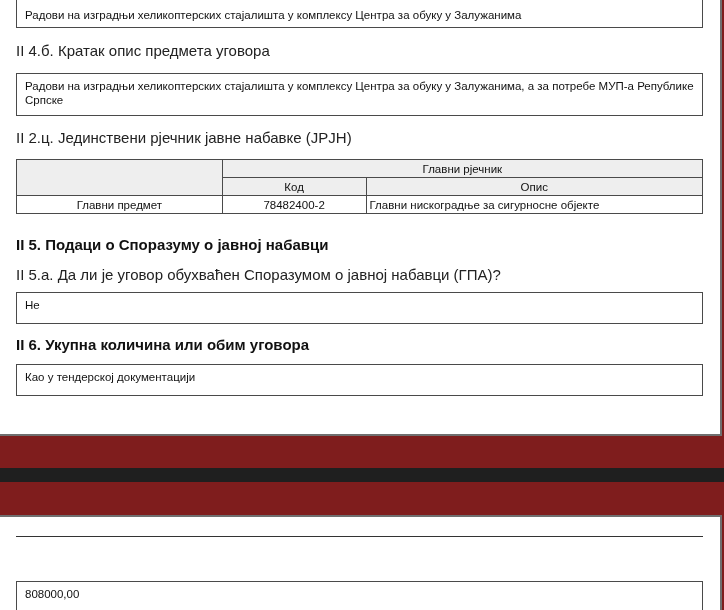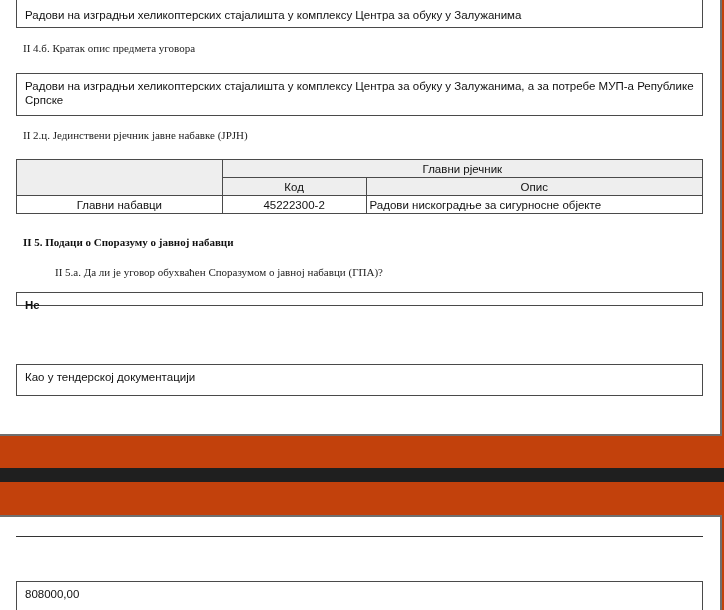--- a/index.html
+++ b/index.html
@@ -10,21 +10,21 @@
       overflow: hidden;
       background: #ffffff;
       font-family: "Liberation Sans", sans-serif;
       color: #1a1a1a;
     }
     .viewport {
       position: relative;
       width: 724px;
       height: 610px;
       overflow: hidden;
-      background: #c2410c;
+      background: #7f1d1d;
     }
     .page {
       position: absolute;
       left: -2px;
       width: 724px;
       background: #ffffff;
       border: 2px solid #6f6f6f;
       box-sizing: border-box;
     }
     .page1 {
@@ -41,24 +41,23 @@
       width: 687px;
       border: 1.5px solid #4a4a4a;
       box-sizing: border-box;
       padding: 5px 8px;
       font-size: 11.5px;
       line-height: 14px;
       color: #111;
     }
     .label {
       position: absolute;
-      left: 23px;
-      font-size: 11px;
+      left: 16px;
+      font-size: 15px;
       color: #222;
-      font-family: Liberation Serif, serif;
     }
     .label.bold {
       font-weight: bold;
       color: #111;
     }
     table.jpjh {
       position: absolute;
       left: 16px;
       top: 157px;
       width: 687px;
@@ -128,35 +127,36 @@
       <tbody>
           <tr>
         <td class="gray" rowspan="2"></td>
         <td class="gray center" colspan="2">Главни рјечник</td>
       </tr>
       <tr>
         <td class="gray center">Код</td>
         <td class="gray center">Опис</td>
       </tr>
       <tr>
-        <td class="center">Главни набавци</td>
-        <td class="center">45222300-2</td>
-        <td>Радови нискоградње за сигурносне објекте</td>
+        <td class="center">Главни предмет</td>
+        <td class="center">78482400-2</td>
+        <td>Главни нискоградње за сигурносне објекте</td>
       </tr>
     </tbody>
       </table>
 
     <div class="label bold" style="top: 254px;">II 5. Подаци о Споразуму о јавној набавци</div>
 
-    <div class="label" style="top: 284px; margin-left: 32px;">II 5.а. Да ли је уговор обухваћен Споразумом о јавној набавци (ГПА)?</div>
+    <div class="label" style="top: 284px;">II 5.а. Да ли је уговор обухваћен Споразумом о јавној набавци (ГПА)?</div>
 
-    <div class="box" style="top: 310px; height: 14px; font-weight: bold;">
+    <div class="box" style="top: 310px; height: 32px;">
       <span>Не</span>
     </div>
 
+    <div class="label bold" style="top: 354px;">II 6. Укупна количина или обим уговора</div>
 
     <div class="box" style="top: 382px; height: 32px;">
       <span>Као у тендерској документацији</span>
     </div>
 
   </div>
 
   <div class="dark-bar"></div>
 
   <div class="page page2">

